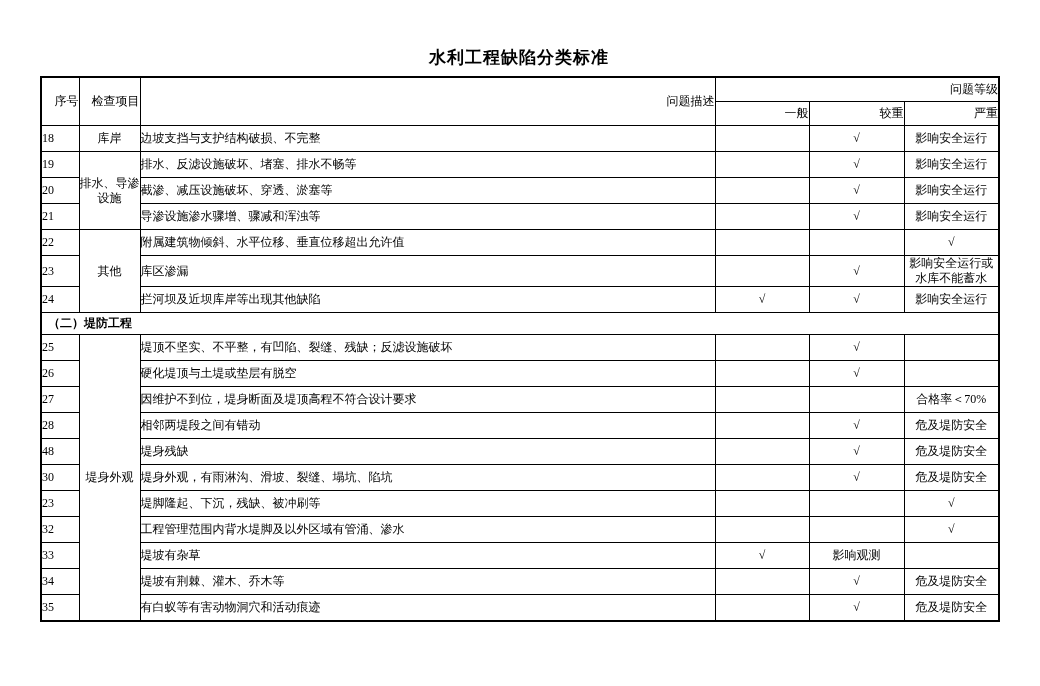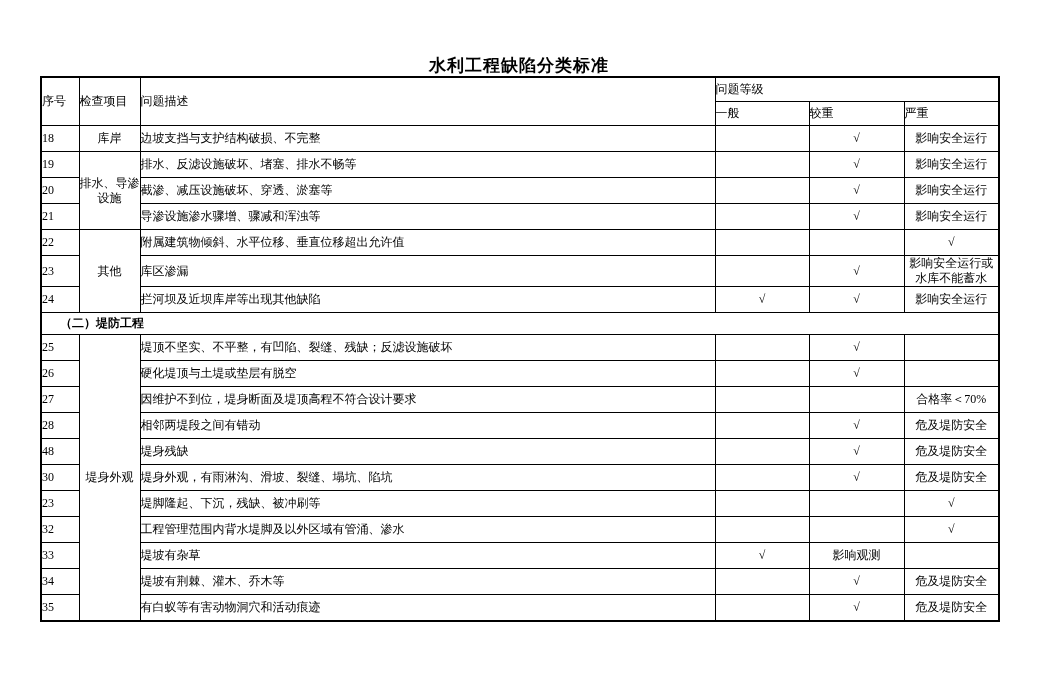--- a/index.html
+++ b/index.html
@@ -2,42 +2,42 @@
 <html><head>
 <meta charset="utf-8">
 <style>
   html, body { margin:0; padding:0; }
   body {
     width:1040px; height:686px; background:#ffffff;
     font-family:"Liberation Serif", serif; color:#000;
     position:relative; overflow:hidden;
   }
   .page-title {
-    position:absolute; top:54px; left:0; width:1038px;
+    position:absolute; top:46px; left:0; width:1038px;
     text-align:center; font-size:17px; font-weight:bold;
     font-family:"Liberation Sans", sans-serif;
     letter-spacing:1px;
   }
   table.doc-table {
     position:absolute; left:40px; top:76px;
     width:958px; table-layout:fixed;
     border-collapse:collapse; border:2px solid #000;
   }
   .doc-table td {
     border:1px solid #000; font-size:12px; vertical-align:middle;
     padding:0; overflow:hidden; line-height:1.25;
   }
-  tr.hrow td { height:23px; text-align:left; }
+  tr.hrow td { height:23px; text-align:right; }
   tr.drow td { height:25px; }
   .c { }
   .desc { text-align:left; padding:1px 5px;margin-left:16px; }
   .grp { text-align:center; line-height:1.2; }
   .lvl { text-align:center; line-height:1.2; padding:1px 2px; }
   tr.sectionrow td {
-    height:21px; font-weight:bold; text-align:left; padding-left:18px;
+    height:21px; font-weight:bold; text-align:left; padding-left:6px;
     font-family:"Liberation Sans", sans-serif; font-size:12px;
   }
 </style>
 </head>
 <body>
 
 <div class="page-title">水利工程缺陷分类标准</div>
 
 <table class="doc-table">
   <colgroup>

